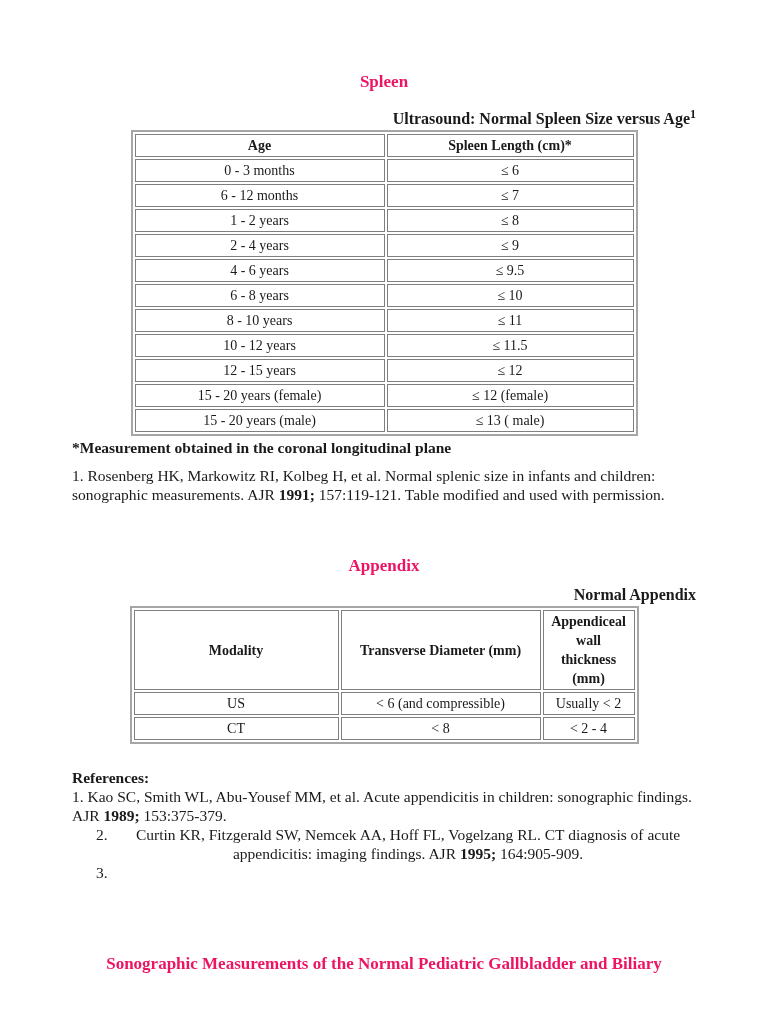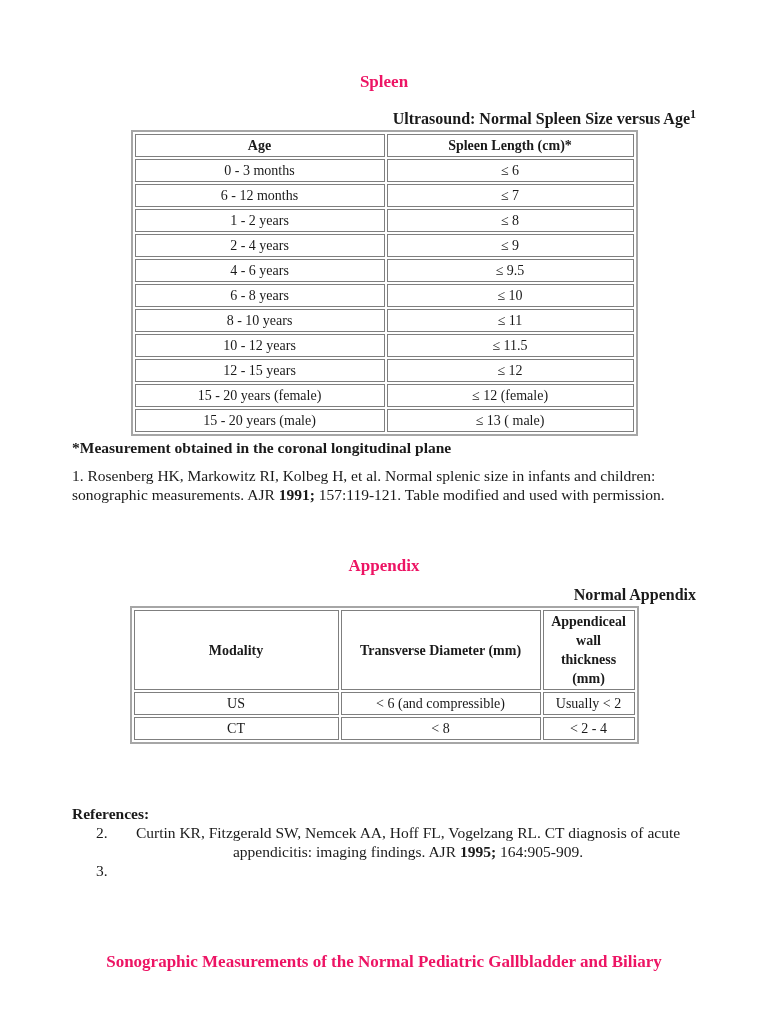--- a/index.html
+++ b/index.html
@@ -41,21 +41,21 @@
   #spleen-table col.c-len{width:247px;}
   #appendix-table{width:497px;}
   #appendix-table col.c-mod{width:205px;}
   #appendix-table col.c-dia{width:200px;}
   #appendix-table col.c-wall{width:92px;}
   .footnote{font-weight:bold;margin:2px 0 0 0;}
   .ref-para{margin:9px 0 0 0;}
   .link-line{margin:8px 0 0 0;}
   a.doc-link{color:var(--link-blue);text-decoration:underline;cursor:pointer;}
   .appendix-title{margin-top:52px;margin-bottom:10px;}
-  .refs-heading{font-weight:bold;margin:60px 0 0 0;}
+  .refs-heading{font-weight:bold;margin:24px 0 0 0;}
   .ref-flush{margin:0;}
   .ref-item{display:flex;margin:0 0 0 24px;}
   .ref-num{width:24px;flex:0 0 24px;}
   .ref-text{flex:1;text-align:center;}
   .bold{font-weight:bold;}
   .italic{}
   .footer-title{
     text-align:center;font-weight:bold;font-size:17px;
     color:var(--accent-pink);margin-top:72px;
   }
@@ -159,20 +159,21 @@
         <tr>
           <td>CT</td>
           <td>&lt; 8</td>
           <td>&lt; 2 - 4</td>
         </tr>
       </tbody>
   </table>
 
   <p class="refs-heading">References:</p>
 
+  <p class="ref-flush"><span>1. Kao SC, Smith WL, Abu-Yousef MM, et al.  Acute appendicitis in children: sonographic findings.  AJR </span><span class="bold">1989;</span><span> 153:375-379.</span></p>
 
   <div class="ref-item">
     <span class="ref-num">2.</span>
     <span class="ref-text"><span>Curtin KR, Fitzgerald SW, Nemcek AA, Hoff FL, Vogelzang RL.  CT diagnosis of acute appendicitis: imaging findings.  AJR </span><span class="bold">1995;</span><span> 164:905-909.</span></span>
   </div>
 
   <div class="ref-item">
     <span class="ref-num">3.</span>
     <span class="ref-text"></span>
   </div>

